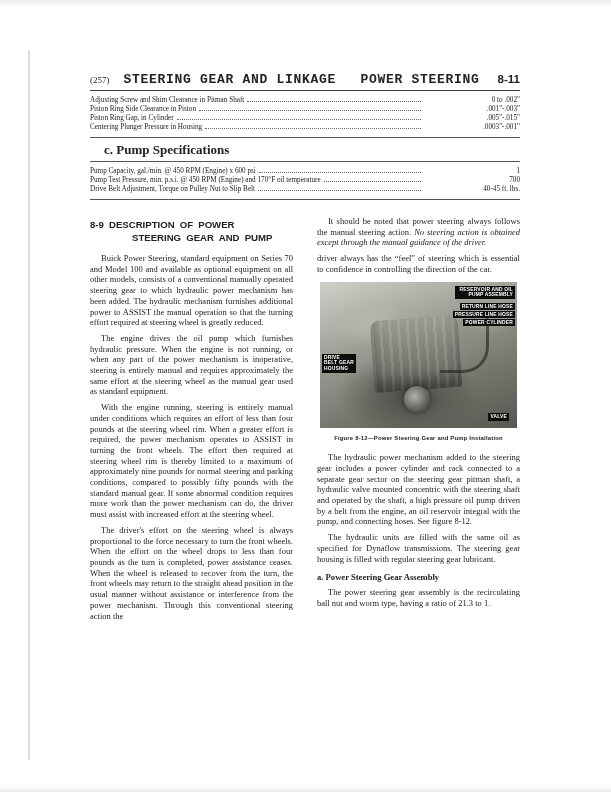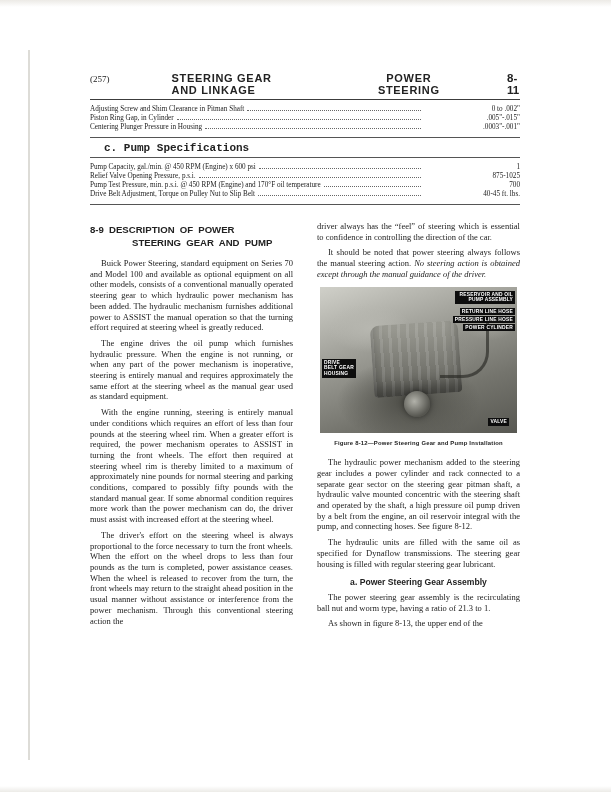--- a/index.html
+++ b/index.html
@@ -14,40 +14,40 @@
   .page-edge-top { position:absolute; top:0; left:0; right:0; height:7px;
     background:linear-gradient(#eceae6, #ffffff); }
   .page-edge-bottom { position:absolute; bottom:0; left:0; right:0; height:6px;
     background:linear-gradient(#ffffff, #ecebe7); }
   .gutter-line { position:absolute; left:28px; top:50px; width:2px; height:710px;
     background:#dddcd7; }
 
   .content { position:absolute; left:90px; top:72px; width:430px; }
 
   
-  .page-header { display:flex; align-items:baseline;gap:48px; }
+  .page-header { display:flex; align-items:baseline; }
   .pagenum-left { font-family:"Liberation Serif",serif; font-size:9px; margin-right:14px; }
-  .header-left, .header-right { font-family:Liberation Sans, sans-serif; font-weight:bold;
-    font-size:11px; letter-spacing:0.7px; }
+  .header-left, .header-right { font-family:Liberation Mono, monospace; font-weight:bold;
+    font-size:13px; letter-spacing:0.7px; }
   .header-spacer { flex:1; }
   .header-right { margin-right:18px;text-align:center; }
   .pagenum-right { font-family:"Liberation Sans",sans-serif; font-weight:bold; font-size:11.5px; }
 
   .rule-heavy { border:none; border-top:1.6px solid #3c3c3c; margin:3px 0 0; }
   .rule-light { border:none; border-top:1px solid #555; margin:0; }
 
   
   .spec-table { font-size:7.2px; line-height:9px; margin:5px 0 5px; }
   .spec-row { display:flex; align-items:baseline;text-align:right; }
   .spec-label { white-space:nowrap; }
   .spec-leader { flex:1; border-bottom:1px dotted #666; margin:0 3px 2px; min-width:8px; }
   .spec-value { width:96px; flex:none; white-space:nowrap; }
 
-  .pump-head { font-family:Liberation Mono, monospace; font-weight:bold;
-    font-size:11px; margin:4px 0 3px 14px; }
+  .pump-head { font-family:Liberation Serif, serif; font-weight:bold;
+    font-size:13px; margin:4px 0 3px 14px; }
 
   
   .columns { display:flex; gap:24px; margin-top:16px; }
   .col { width:205px; font-size:8.5px; line-height:10.7px; text-align:justify; }
   .col p { margin:0 0 5px; text-indent:11px; }
 
   .section-heading { font-family:"Liberation Sans",sans-serif; font-weight:bold;
     font-size:9.6px; line-height:13px; margin:2px 0 9px; word-spacing:2.5px; }
   .section-heading .line2 { display:block; margin-left:42px; }
 
@@ -92,22 +92,22 @@
   .lbl-reservoir { top:4px; right:2px; width:56px; text-align:right; }
   .lbl-return { top:21px; right:2px; }
   .lbl-pressure { top:29px; right:2px; }
   .lbl-cylinder { top:37px; right:2px; }
   .lbl-drivebelt { left:2px; top:72px; width:30px; }
   .lbl-valve { right:8px; bottom:7px; }
 
   figcaption { font-family:"Liberation Sans",sans-serif; font-weight:bold;
     font-size:5.9px; text-align:center; margin-top:5px; letter-spacing:0.2px; }
 
-  .subheading { font-family:Liberation Sans, sans-serif; font-weight:bold;
-    font-size:8.6px; margin:8px 0 4px; text-align:center; }
+  .subheading { font-family:Liberation Serif, serif; font-weight:bold;
+    font-size:8.6px; margin:8px 0 4px; text-align:left; }
 </style>
 </head>
 <body>
 
 <div class="page-edge-top"></div>
 <div class="gutter-line"></div>
 
 <div class="content">
 
   <div class="page-header">
@@ -119,45 +119,45 @@
   </div>
   <hr class="rule-heavy">
 
   <div class="spec-table">
     <div class="spec-row">
       <span class="spec-label">Adjusting Screw and Shim Clearance in Pitman Shaft</span>
       <span class="spec-leader"></span>
       <span class="spec-value">0 to .002"</span>
     </div>
     <div class="spec-row">
+      <span class="spec-label">Piston Ring Side Clearance in Piston</span>
+      <span class="spec-leader"></span>
+      <span class="spec-value">.001"-.003"</span>
+    </div>
+    <div class="spec-row">
       <span class="spec-label">Piston Ring Gap, in Cylinder</span>
       <span class="spec-leader"></span>
       <span class="spec-value">.005"-.015"</span>
     </div>
     <div class="spec-row">
       <span class="spec-label">Centering Plunger Pressure in Housing</span>
       <span class="spec-leader"></span>
       <span class="spec-value">.0003"-.001"</span>
     </div>
   </div>
 
   <hr class="rule-light">
   <div class="pump-head">c. Pump Specifications</div>
   <hr class="rule-light">
 
   <div class="spec-table">
     <div class="spec-row">
       <span class="spec-label">Pump Capacity, gal./min. @ 450 RPM (Engine) x 600 psi</span>
       <span class="spec-leader"></span>
       <span class="spec-value">1</span>
-    </div>
-    <div class="spec-row">
-      <span class="spec-label">Relief Valve Opening Pressure, p.s.i.</span>
-      <span class="spec-leader"></span>
-      <span class="spec-value">875-1025</span>
     </div>
     <div class="spec-row">
       <span class="spec-label">Pump Test Pressure, min. p.s.i. @ 450 RPM (Engine) and 170°F oil temperature</span>
       <span class="spec-leader"></span>
       <span class="spec-value">700</span>
     </div>
     <div class="spec-row">
       <span class="spec-label">Drive Belt Adjustment, Torque on Pulley Nut to Slip Belt</span>
       <span class="spec-leader"></span>
       <span class="spec-value">40-45 ft. lbs.</span>
@@ -172,23 +172,23 @@
         <span class="line1">8-9 DESCRIPTION OF POWER</span>
         <span class="line2">STEERING GEAR AND PUMP</span>
       </div>
       <p>Buick Power Steering, standard equipment on Series 70 and Model 100 and available as optional equipment on all other models, consists of a conventional manually operated steering gear to which hydraulic power mechanism has been added. The hydraulic mechanism furnishes additional power to ASSIST the manual operation so that the turning effort required at steering wheel is greatly reduced.</p>
       <p>The engine drives the oil pump which furnishes hydraulic pressure. When the engine is not running, or when any part of the power mechanism is inoperative, steering is entirely manual and requires approximately the same effort at the steering wheel as the manual gear used as standard equipment.</p>
       <p>With the engine running, steering is entirely manual under conditions which requires an effort of less than four pounds at the steering wheel rim. When a greater effort is required, the power mechanism operates to ASSIST in turning the front wheels. The effort then required at steering wheel rim is thereby limited to a maximum of approximately nine pounds for normal steering and parking conditions, compared to possibly fifty pounds with the standard manual gear. If some abnormal condition requires more work than the power mechanism can do, the driver must assist with increased effort at the steering wheel.</p>
       <p>The driver's effort on the steering wheel is always proportional to the force necessary to turn the front wheels. When the effort on the wheel drops to less than four pounds as the turn is completed, power assistance ceases. When the wheel is released to recover from the turn, the front wheels may return to the straight ahead position in the usual manner without assistance or interference from the power mechanism. Through this conventional steering action the</p>
     </div>
 
     <div class="col">
-      <p style="text-indent:0;">driver always has the “feel” of steering which is essential to confidence in controlling the direction of the car.</p>
       <p><span>It should be noted that power steering always follows the manual steering action.</span>
         <span class="italic">No steering action is obtained except through the manual guidance of the driver.</span></p>
+      <p style="text-indent:0;">driver always has the “feel” of steering which is essential to confidence in controlling the direction of the car.</p>
 
       <figure>
         <div class="photo">
           <div class="engine-block"></div>
           <div class="hose"></div>
           <div class="fan-pulley"></div>
           <span class="photo-label lbl-reservoir">RESERVOIR AND OIL PUMP ASSEMBLY</span>
           <span class="photo-label lbl-return">RETURN LINE HOSE</span>
           <span class="photo-label lbl-pressure">PRESSURE LINE HOSE</span>
           <span class="photo-label lbl-cylinder">POWER CYLINDER</span>
@@ -197,19 +197,18 @@
         </div>
         <figcaption>Figure 8-12—Power Steering Gear and Pump Installation</figcaption>
       </figure>
 
       <p>The hydraulic power mechanism added to the steering gear includes a power cylinder and rack connected to a separate gear sector on the steering gear pitman shaft, a hydraulic valve mounted concentric with the steering shaft and operated by the shaft, a high pressure oil pump driven by a belt from the engine, an oil reservoir integral with the pump, and connecting hoses. See figure 8-12.</p>
       <p>The hydraulic units are filled with the same oil as specified for Dynaflow transmissions. The steering gear housing is filled with regular steering gear lubricant.</p>
 
       <div class="subheading">a. Power Steering Gear Assembly</div>
 
       <p>The power steering gear assembly is the recirculating ball nut and worm type, having a ratio of 21.3 to 1.</p>
-      <p>As shown in figure 8-13, the upper end of the</p>
     </div>
 
   </div>
 </div>
 
 <div class="page-edge-bottom"></div>
 
 </body></html>

